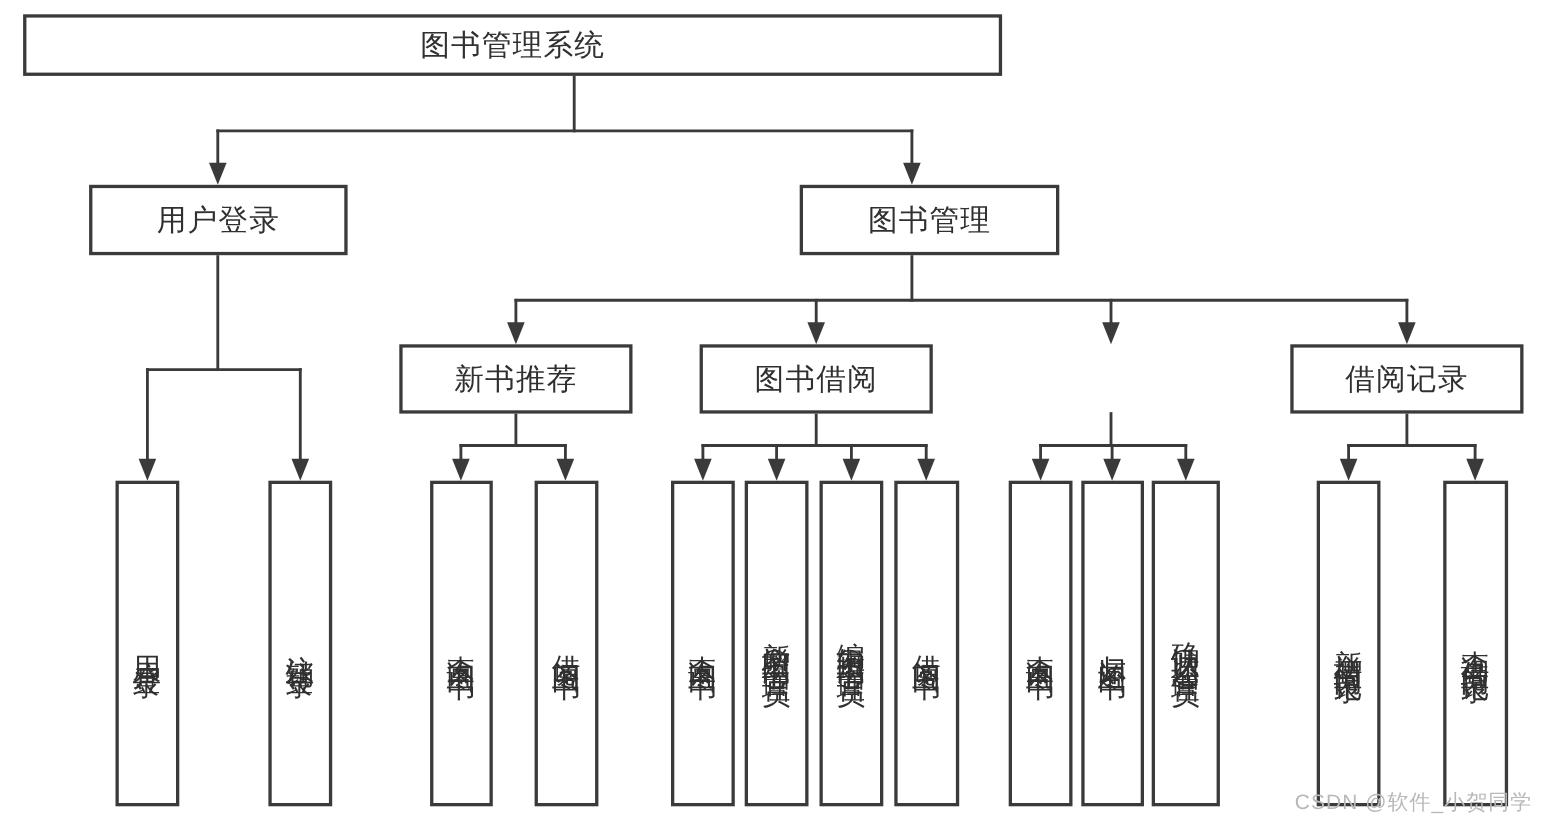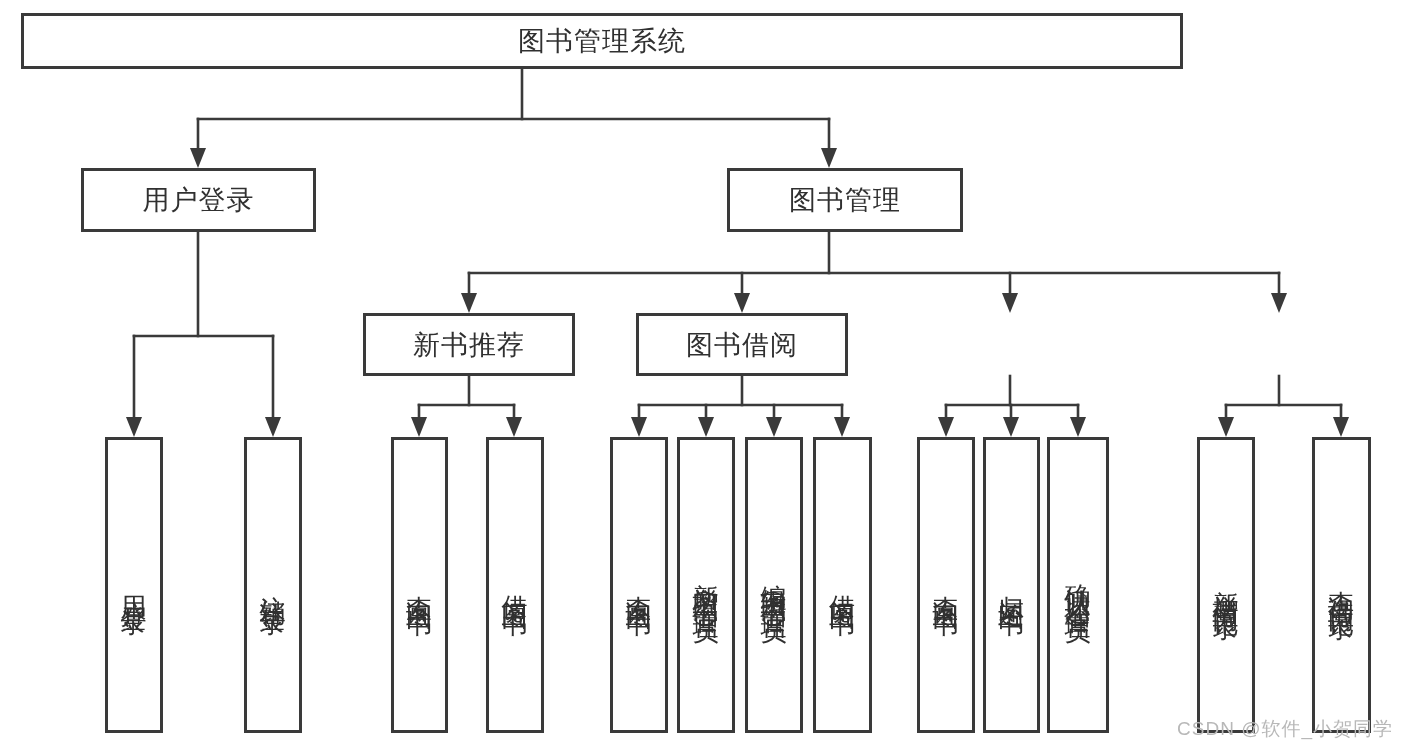--- a/index.html
+++ b/index.html
@@ -111,36 +111,39 @@
       <line x1="1078" y1="405" x2="1078" y2="421" stroke="#3a3a3a" stroke-width="2.6" stroke-linecap="square"></line>
       <polygon points="1070,417 1086,417 1078,437" fill="#3a3a3a"></polygon>
       <line x1="1279" y1="376" x2="1279" y2="405" stroke="#3a3a3a" stroke-width="2.6" stroke-linecap="square"></line>
       <line x1="1226" y1="405" x2="1341" y2="405" stroke="#3a3a3a" stroke-width="2.6" stroke-linecap="square"></line>
       <line x1="1226" y1="405" x2="1226" y2="421" stroke="#3a3a3a" stroke-width="2.6" stroke-linecap="square"></line>
       <polygon points="1218,417 1234,417 1226,437" fill="#3a3a3a"></polygon>
       <line x1="1341" y1="405" x2="1341" y2="421" stroke="#3a3a3a" stroke-width="2.6" stroke-linecap="square"></line>
       <polygon points="1333,417 1349,417 1341,437" fill="#3a3a3a"></polygon>
     </svg>
 
-  <div class="hbox" style="left:21px;top:13px;width:1162px;height:56px;">
+  <div class="hbox" style="left:21px;top:13px;width:890px;height:56px;">
     <span>图书管理系统</span>
   </div>
 
   <div class="hbox" style="left:81px;top:168px;width:235px;height:64px;">
     <span>用户登录</span>
   </div>
   <div class="hbox" style="left:727px;top:168px;width:236px;height:64px;">
     <span>图书管理</span>
   </div>
 
   <div class="hbox" style="left:363px;top:313px;width:212px;height:63px;">
     <span>新书推荐</span>
   </div>
   <div class="hbox" style="left:636px;top:313px;width:212px;height:63px;">
     <span>图书借阅</span>
+  </div>
+  <div class="hbox" style="left:1173px;top:313px;width:212px;height:63px;">
+    <span>借阅记录</span>
   </div>
 
   <div class="vbox" style="left:105px;width:58px;">
     <span class="vtext">用户登录</span>
   </div>
   <div class="vbox" style="left:244px;width:58px;">
     <span class="vtext">注销登录</span>
   </div>
 
   <div class="vbox" style="left:391px;width:57px;">

